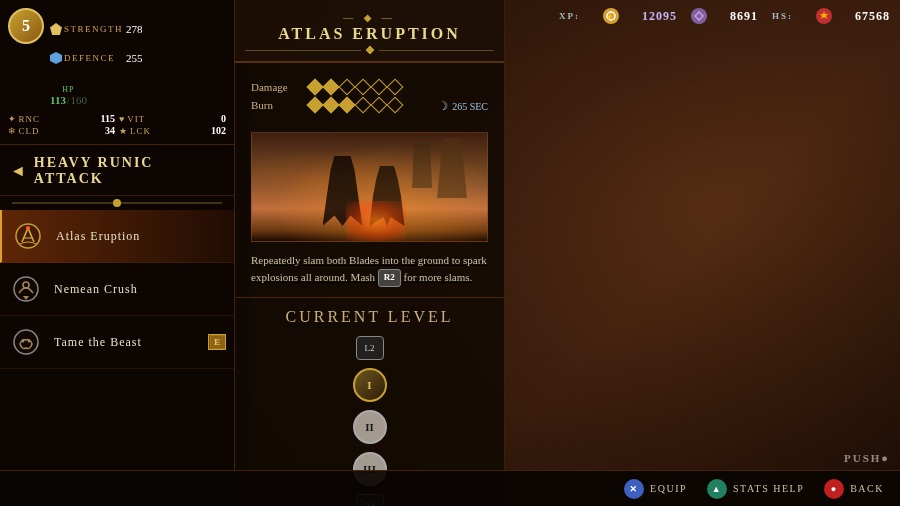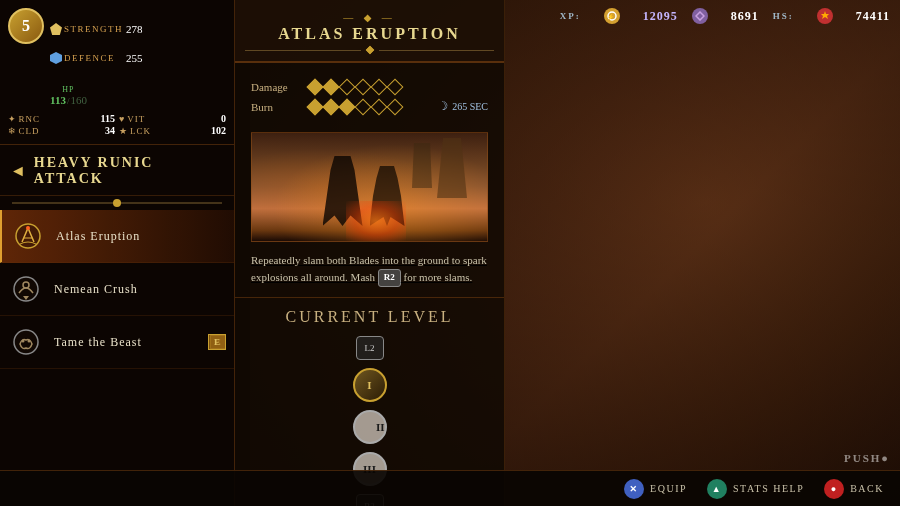--- a/index.html
+++ b/index.html
@@ -272,21 +272,21 @@
       background: #c8a030;
     }
 
     
     .skill-stats {
       padding: 12px 16px;
     }
 
     .skill-stat-row {
       display: flex;
-      align-items: center;
+      align-items: flex-start;
       margin: 6px 0;
       gap: 8px;
     }
 
     .skill-stat-label {
       color: #c8b080;
       font-size: 11px;
       width: 50px;
     }
 
@@ -581,21 +581,21 @@
     </div>
     <span style="color:#fff;font-size:12px;">8691</span>
   </div>
   <div class="xp-stat">
     <span class="label">HS:</span>
     <div class="xp-icon" style="background:#c03030;">
       <svg width="10" height="10" viewBox="0 0 10 10">
           <polygon points="5,0 6,3 9,3 7,5 8,8 5,6 2,8 3,5 1,3 4,3" fill="#ffaa00"></polygon>
         </svg>
     </div>
-    <span style="color:#fff;font-size:12px;">74411</span>
+    <span style="color:#fff;font-size:12px;">67568</span>
   </div>
 </div>
 
 <div class="left-panel">
 
   <div class="level-badge">
     <span>5</span>
   </div>
 
   <div class="stats-block">
@@ -763,21 +763,21 @@
     <div class="level-buttons">
 
       <div class="level-btn trigger">
         <span>L2</span>
       </div>
 
       <div class="level-btn roman-gold">
         <span>I</span>
       </div>
 
-      <div class="level-btn roman" style="background:rgba(180,170,160,0.9); border-color:#aaa; color:#1a1a1a;justify-content:flex-end;">
+      <div class="level-btn roman" style="background:rgba(180,170,160,0.9); border-color:#aaa; color:#1a1a1a;">
         <span>II</span>
       </div>
 
       <div class="level-btn roman" style="background:rgba(180,170,160,0.9); border-color:#aaa; color:#1a1a1a;">
         <span>III</span>
       </div>
 
       <div class="level-btn trigger">
         <span>R2</span>
       </div>

